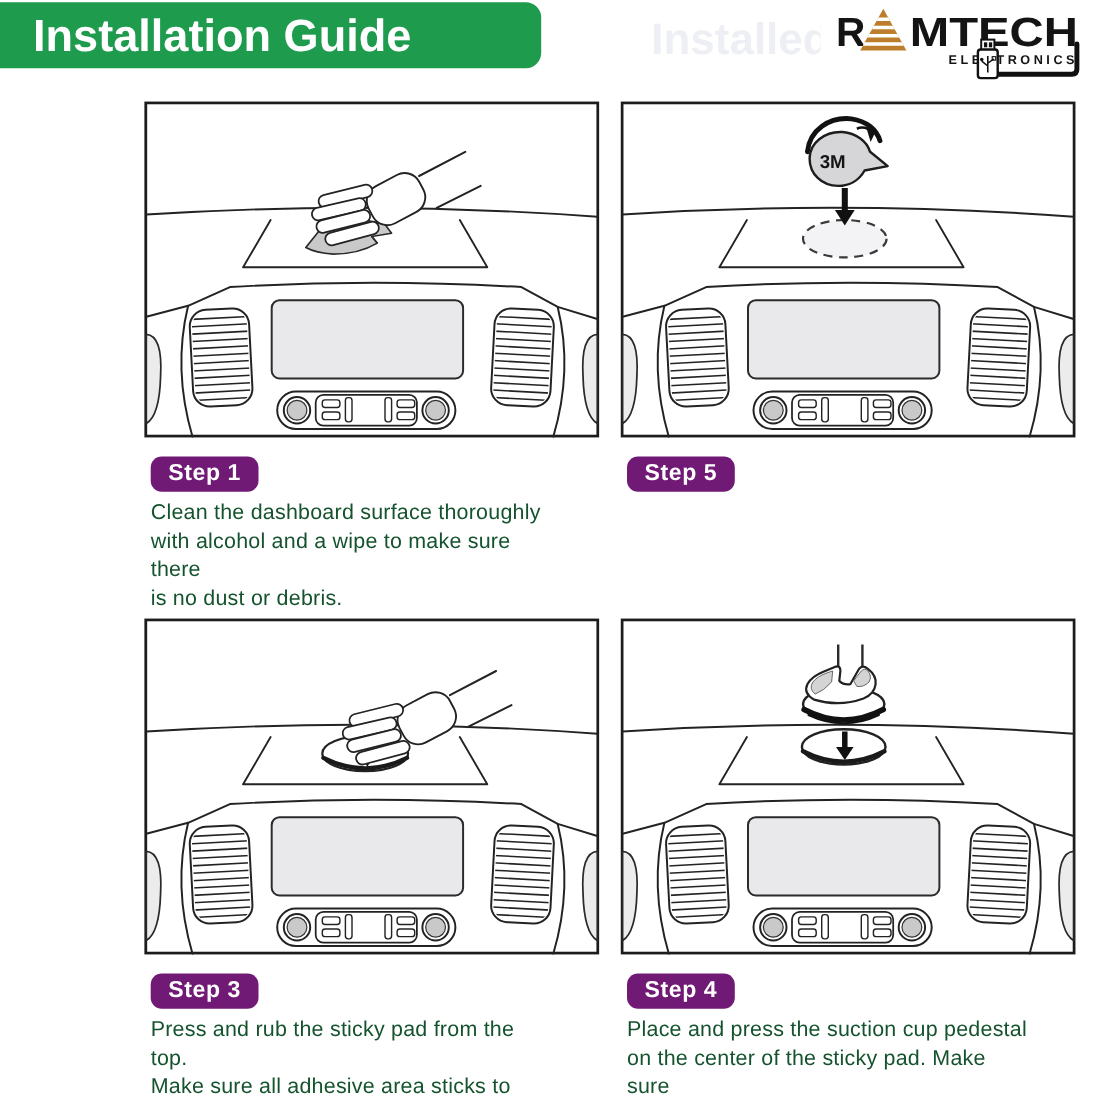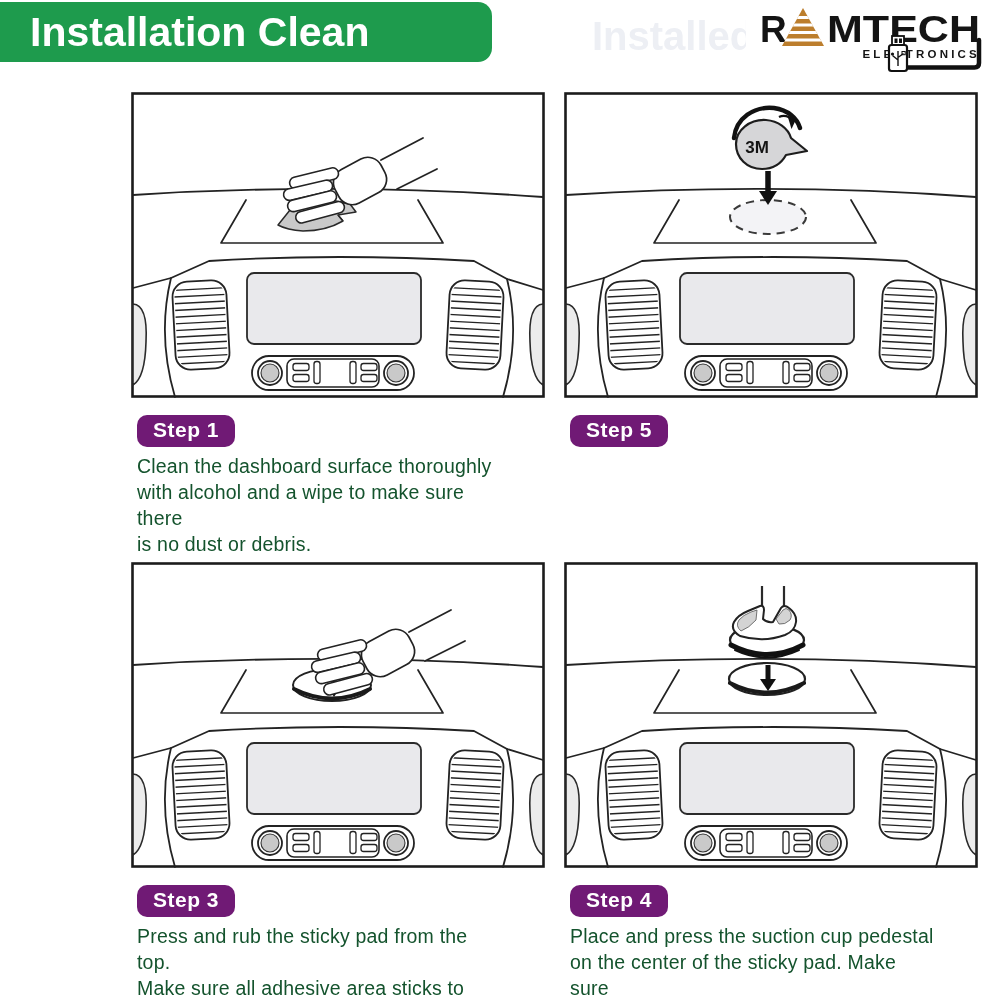--- a/index.html
+++ b/index.html
@@ -84,21 +84,21 @@
         <rect class="wh" style="stroke-width:1.7" x="203" y="70" width="52" height="38" rx="15" transform="rotate(-28 229 89)"></rect>
         <rect class="wh" style="stroke-width:1.6" x="158" y="80.5" width="50" height="11.5" rx="5.7" transform="rotate(-14 183 86)"></rect>
         <rect class="wh" style="stroke-width:1.6" x="152" y="92.5" width="50" height="11.5" rx="5.7" transform="rotate(-13 177 98)"></rect>
         <rect class="wh" style="stroke-width:1.6" x="156" y="103.5" width="50" height="11.5" rx="5.7" transform="rotate(-14 181 109)"></rect>
         <rect class="wh" style="stroke-width:1.6" x="164" y="114.5" width="50" height="11.5" rx="5.7" transform="rotate(-15 189 120)"></rect>
       </g>
     </defs>
   </svg>
 
   <div class="banner">
-    <span>Installation Clean</span>
+    <span>Installation Guide</span>
   </div>
   <div class="ghost">Installed</div>
 
   <div class="logo">
     <svg viewBox="0 0 252 94" width="252" height="94">
       <defs>
           <clipPath id="tri">
             <polygon points="57,8 78,46 36,46"></polygon>
           </clipPath>
         </defs>

